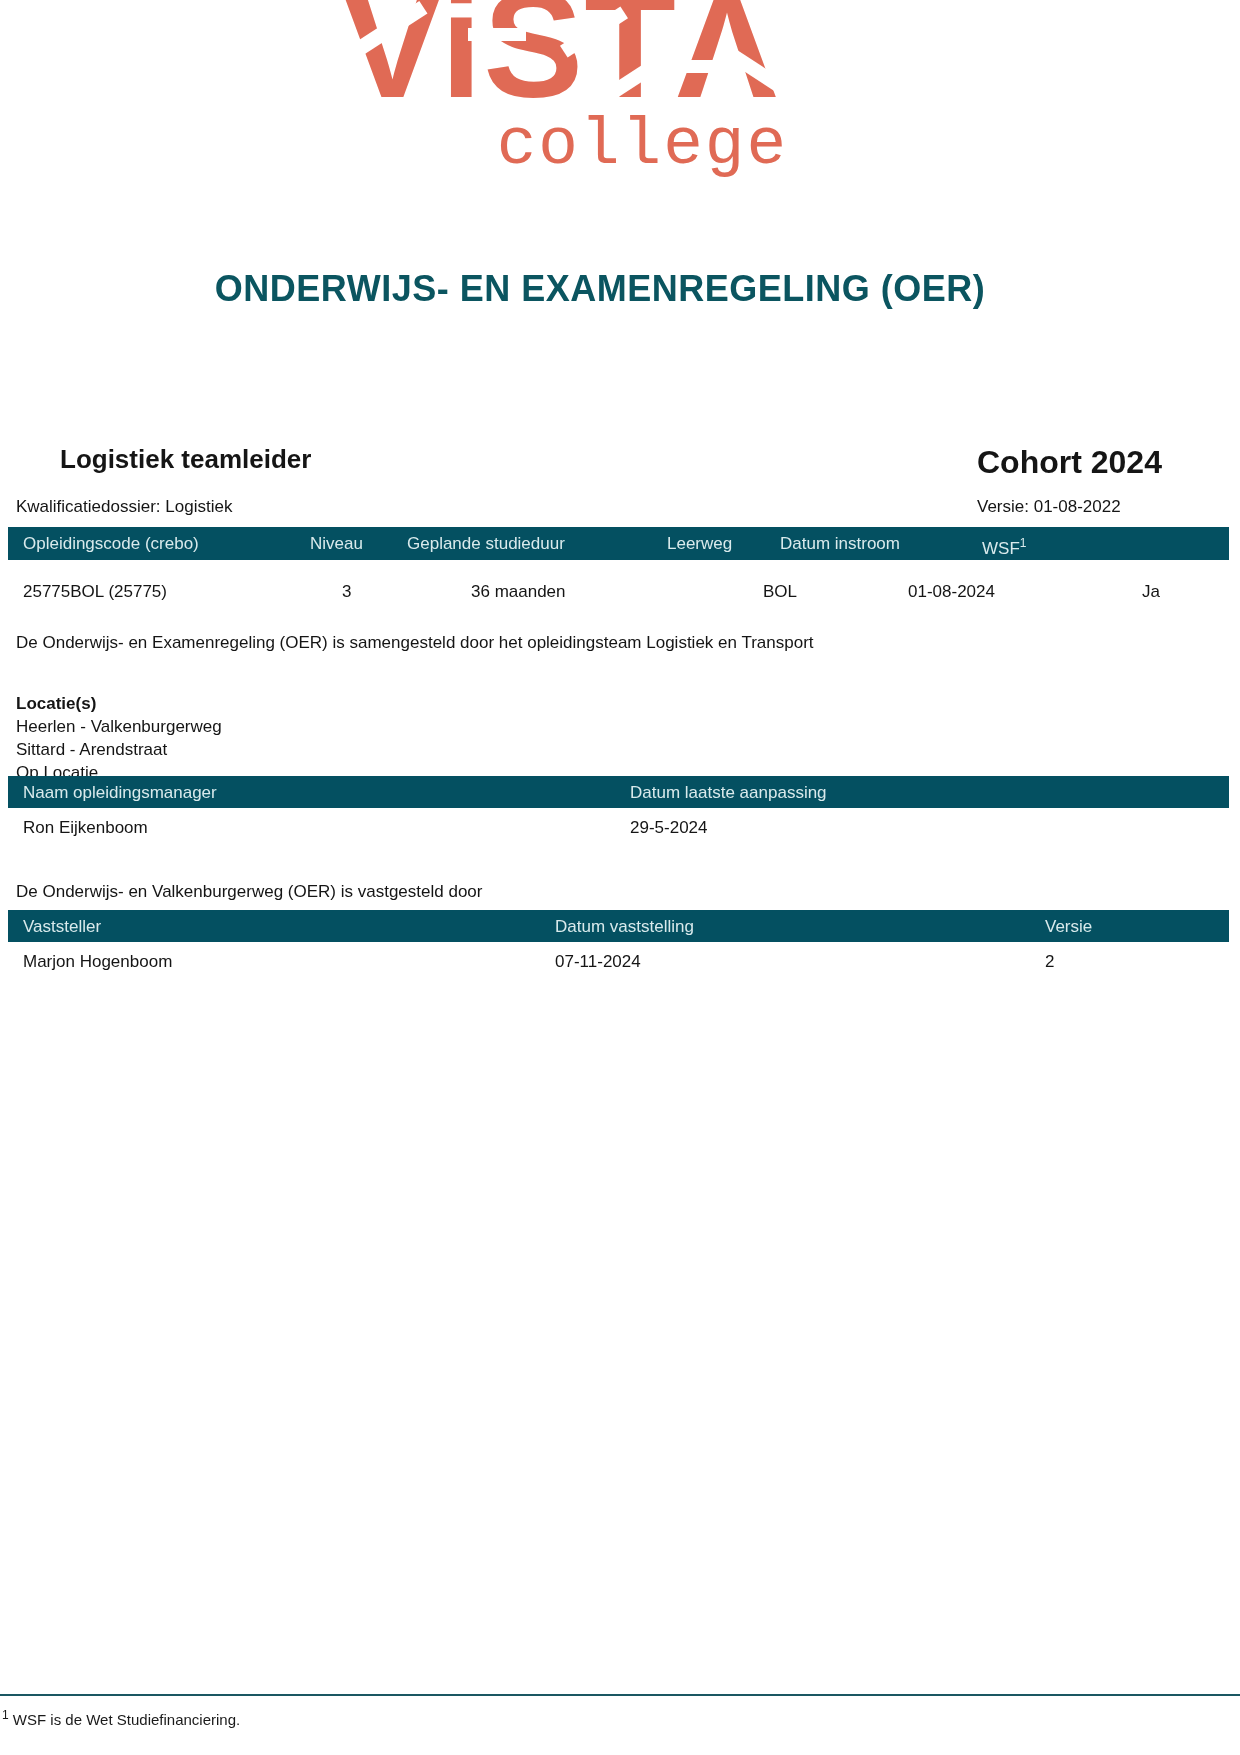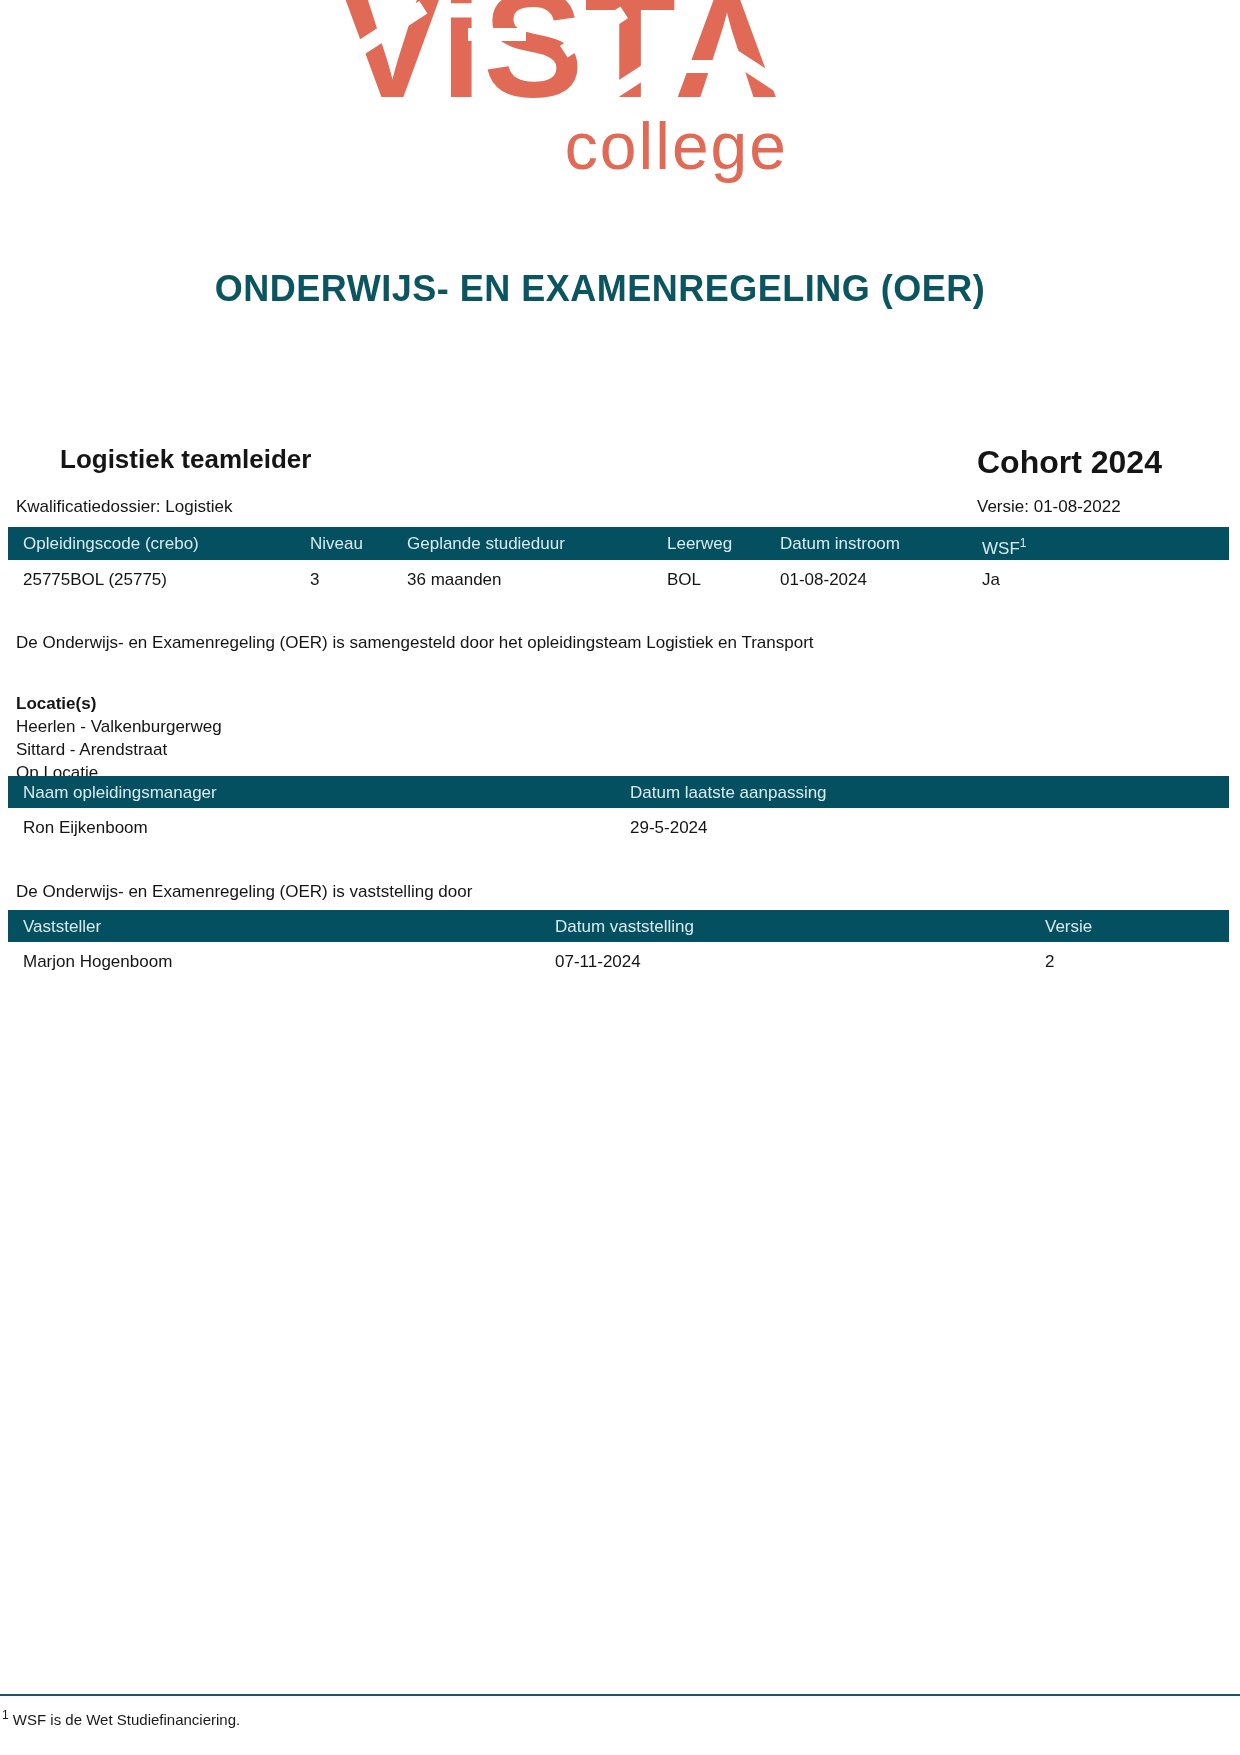--- a/index.html
+++ b/index.html
@@ -35,20 +35,21 @@
   .cut6 { left: 398px; top: 95px;  width: 80px; height: 14px; transform: rotate(33deg); }
   .logo-college {
     position: absolute;
     left: 470px; top: 108px;
     width: 318px;
     text-align: right;
     font-size: 66px;
     font-weight: normal;
     color: #e06a55;
     letter-spacing: 2px;
+    font-family: Liberation Mono, monospace;
   }
 
   
   .doc-title {
     position: absolute;
     left: 0; top: 268px;
     width: 1200px;
     text-align: center;
     font-size: 36px;
     font-weight: bold;
@@ -65,21 +66,21 @@
   
   .tbl { position: absolute; left: 8px; width: 1221px; display: grid; }
   .tbl-head { background: #045061; height: 33px; }
   .tbl-head .cell { color: #d9eaec; line-height: 33px; }
   .tbl-body .cell { color: #151515; line-height: 40px; }
   .cell { font-size: 17px; padding-left: 15px; white-space: nowrap; overflow: hidden; }
   .grid1 { grid-template-columns: 287px 97px 260px 113px 202px auto; }
   .grid2 { grid-template-columns: 607px auto; }
   .grid3 { grid-template-columns: 532px 490px auto; }
   .t1-head { top: 527px; }
-  .t1-body { top: 560px; }
+  .t1-body { top: 572px; gap: 32px; }
   .t2-head { top: 776px; height: 32px; }
   .t2-body { top: 808px; }
   .t3-head { top: 910px; height: 32px; }
   .t3-body { top: 942px; }
   sup { font-size: 12px; }
 
   
   .para { position: absolute; left: 16px; font-size: 17px; line-height: 23px; }
   .composed-by { top: 631px; width: 1100px; }
   .locations   { top: 692px; width: 700px; }
@@ -147,21 +148,21 @@
 
   <div class="tbl tbl-head grid2 t2-head">
     <div class="cell">Naam opleidingsmanager</div>
     <div class="cell">Datum laatste aanpassing</div>
   </div>
   <div class="tbl tbl-body grid2 t2-body">
     <div class="cell">Ron Eijkenboom</div>
     <div class="cell">29-5-2024</div>
   </div>
 
-  <div class="para approved-by">De Onderwijs- en Examenregeling (OER) is vaststelling door</div>
+  <div class="para approved-by">De Onderwijs- en Valkenburgerweg (OER) is vastgesteld door</div>
 
   <div class="tbl tbl-head grid3 t3-head">
     <div class="cell">Vaststeller</div>
     <div class="cell">Datum vaststelling</div>
     <div class="cell">Versie</div>
   </div>
   <div class="tbl tbl-body grid3 t3-body">
     <div class="cell">Marjon Hogenboom</div>
     <div class="cell">07-11-2024</div>
     <div class="cell">2</div>

